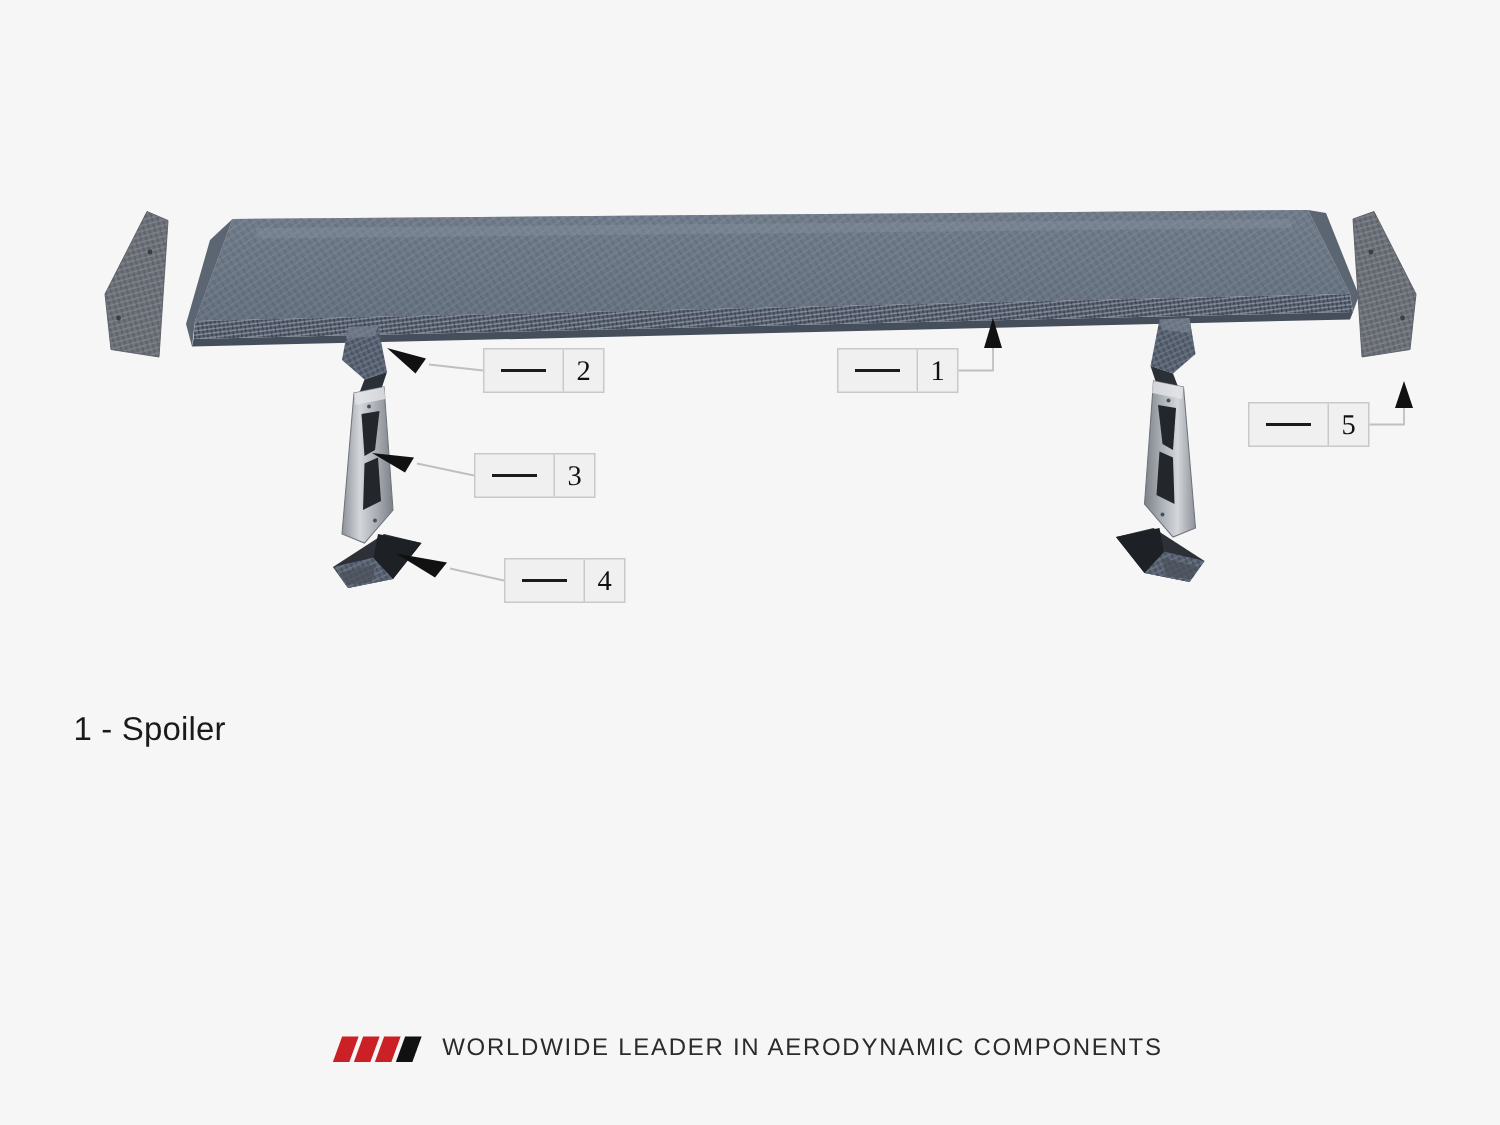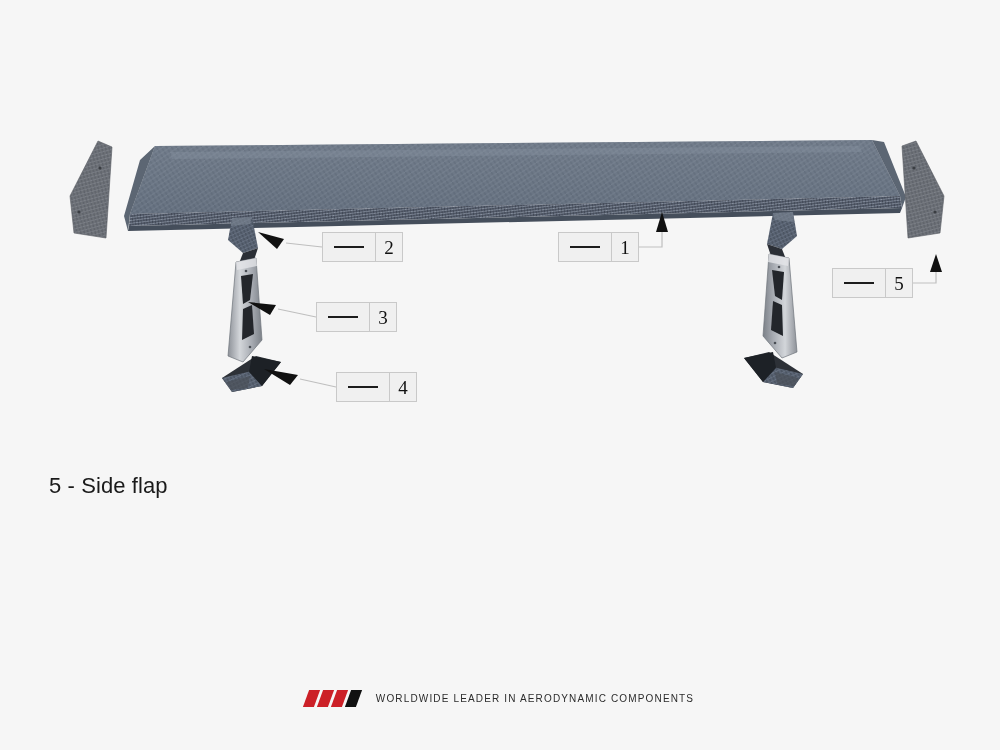--- a/index.html
+++ b/index.html
@@ -89,21 +89,21 @@
     align-items: center;
     margin-right: 14px;
   }
   #footer .bar {
     width: 11px;
     height: 17px;
     margin-right: 3px;
     transform: skewX(-20deg);
   }
   #footer .tagline {
-    font-size: 10px;
+    font-size: 16px;
     letter-spacing: 1.15px;
     color: #2b2b2b;
   }
 </style>
 </head>
 <body>
 
 <div id="stage">
 
   <svg id="artwork" viewBox="0 0 1000 750">
@@ -280,21 +280,21 @@
   </div>
 
   <div class="callout" style="left:832px; top:268px;">
     <div class="dash-cell">
       <span class="dash"></span>
     </div>
     <div class="num-cell">5</div>
   </div>
 
   <div id="legend">
-    <div class="legend-row">5 - Side flap</div>
+    <div class="legend-row">1 - Spoiler</div>
   </div>
 
   <div id="footer">
     <div class="logo-mark">
       <span class="bar" style="background:#cc2027;"></span>
       <span class="bar" style="background:#cc2027;"></span>
       <span class="bar" style="background:#cc2027;"></span>
       <span class="bar" style="background:#111111;"></span>
     </div>
     <div class="tagline">WORLDWIDE LEADER IN AERODYNAMIC COMPONENTS</div>

